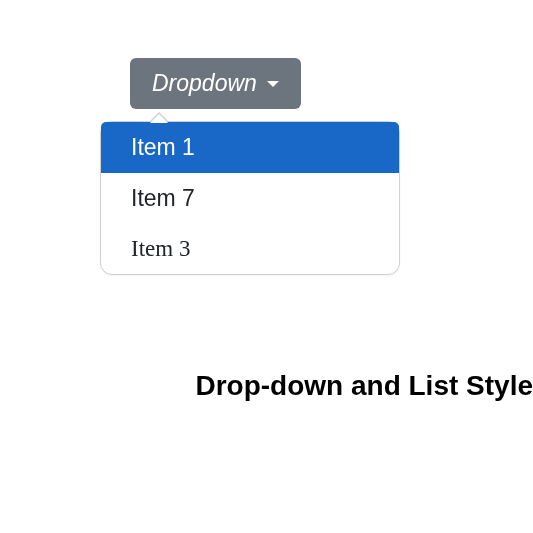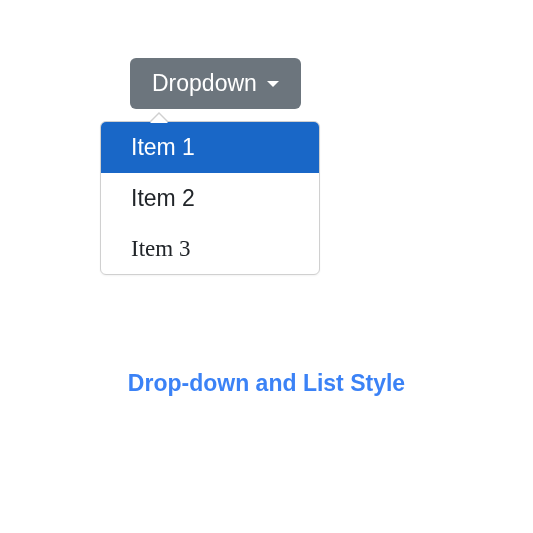--- a/index.html
+++ b/index.html
@@ -23,37 +23,38 @@
       color: #ffffff;
       border: none;
       border-radius: 6px;
       padding: 12px 22px;
       font-size: 23px;
       font-weight: 400;
       cursor: pointer;
       display: inline-flex;
       align-items: center;
       gap: 8px;
+      font-style: italic;
     }
     .caret {
       display: inline-block;
       width: 0;
       height: 0;
       border-left: 6px solid transparent;
       border-right: 6px solid transparent;
       border-top: 6px solid #ffffff;
       margin-left: 2px;
     }
     .dropdown-menu {
       margin-top: 12px;
       margin-left: -30px;
-      width: 220px;
+      width: 300px;
       background: #ffffff;
       border: 1px solid #d0d0d0;
-      border-radius: 6px;
+      border-radius: 12px;
       position: relative;
       box-shadow: 0 1px 2px rgba(0,0,0,0.05);
     }
     .dropdown-menu::before {
       content: "";
       position: absolute;
       top: -10px;
       left: 48px;
       width: 0;
       height: 0;
@@ -89,41 +90,41 @@
     .dropdown-item:last-child {
       border-bottom-left-radius: 5px;
       border-bottom-right-radius: 5px;
       font-family: Liberation Serif, serif;
     }
     .caption {
       position: absolute;
       left: 0;
       right: 0;
       top: 370px;
-      text-align: center;
-      font-size: 23px;
+      text-align: right;
+      font-size: 28px;
       font-weight: 700;
-      color: #3b82f6;
+      color: #000000;
     }
   </style>
 </head>
 <body>
 
 <div class="container">
   <button class="dropdown-button">
     <span>Dropdown</span>
     <span class="caret"></span>
   </button>
 
   <div class="dropdown-menu">
     <div class="dropdown-item active">
       <span>Item 1</span>
     </div>
     <div class="dropdown-item">
-      <span>Item 2</span>
+      <span>Item 7</span>
     </div>
     <div class="dropdown-item">
       <span>Item 3</span>
     </div>
   </div>
 </div>
 
 <div class="caption">Drop-down and List Style</div>
 
 </body></html>

